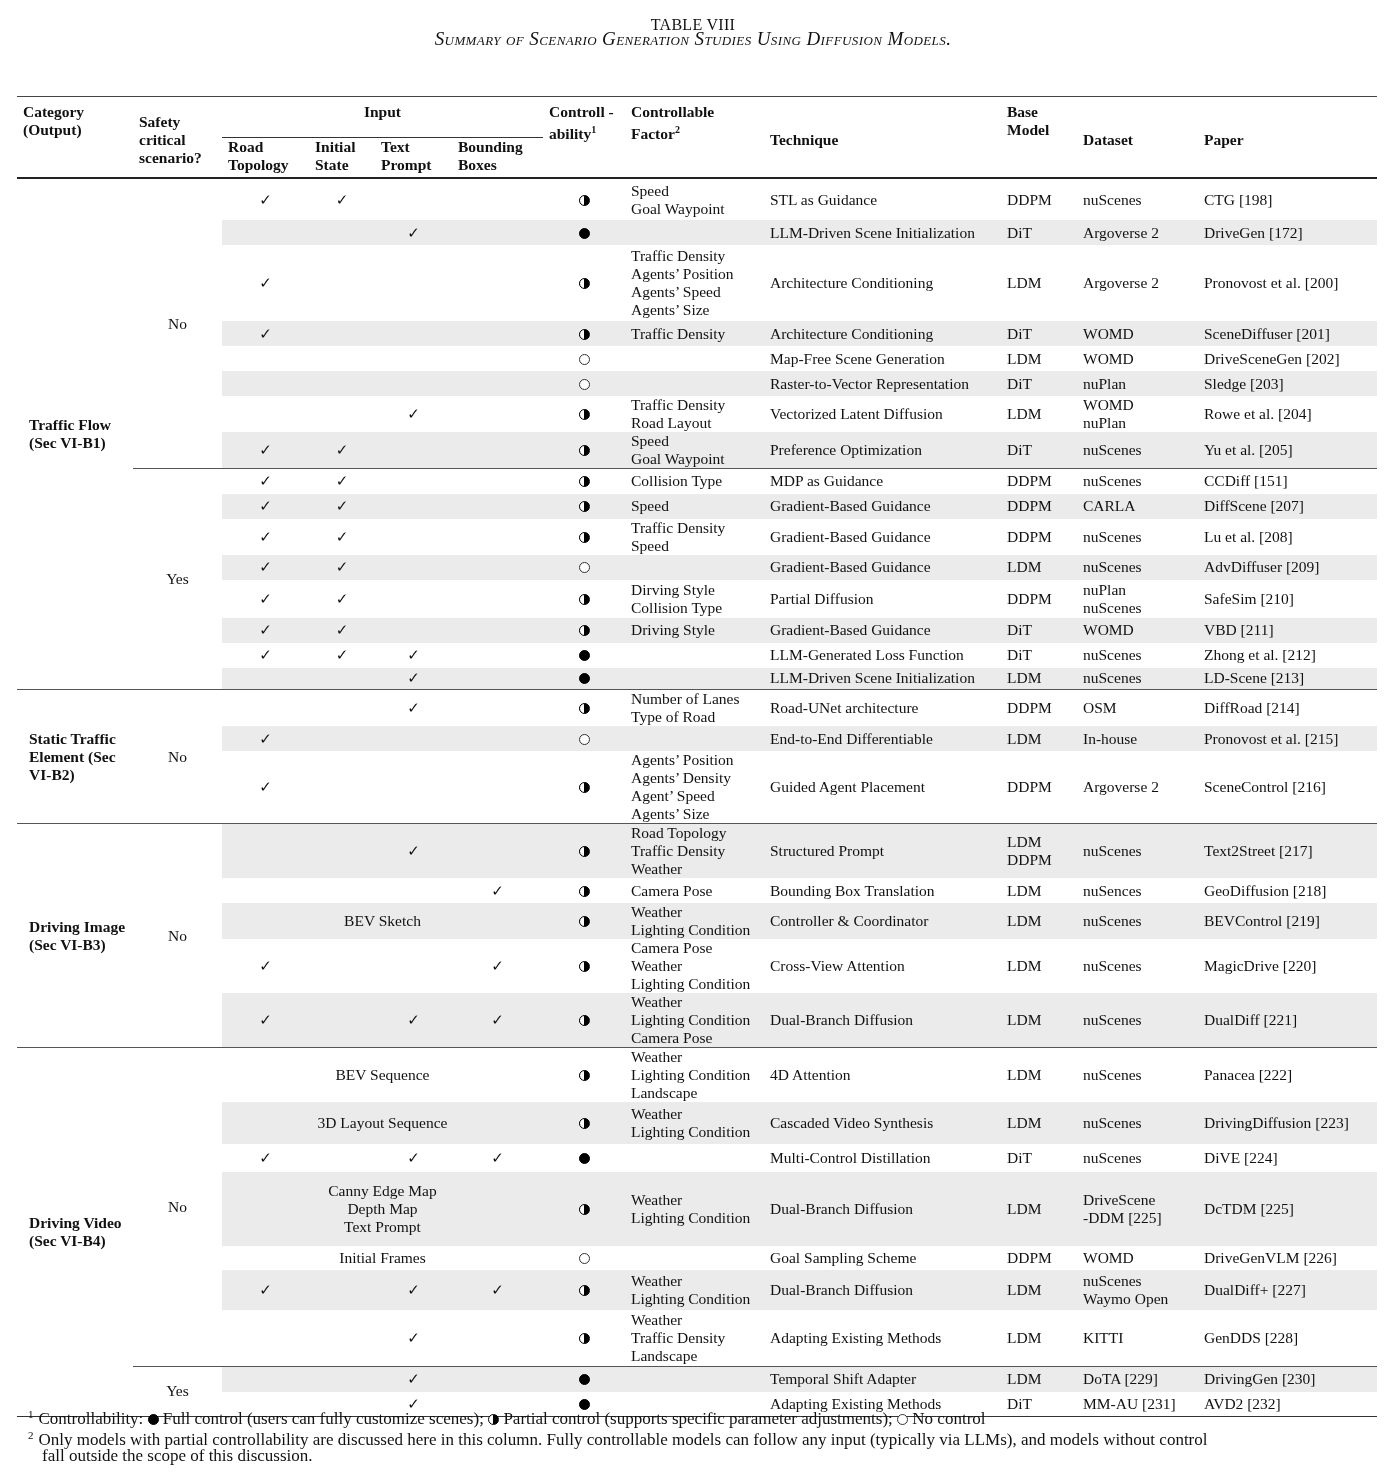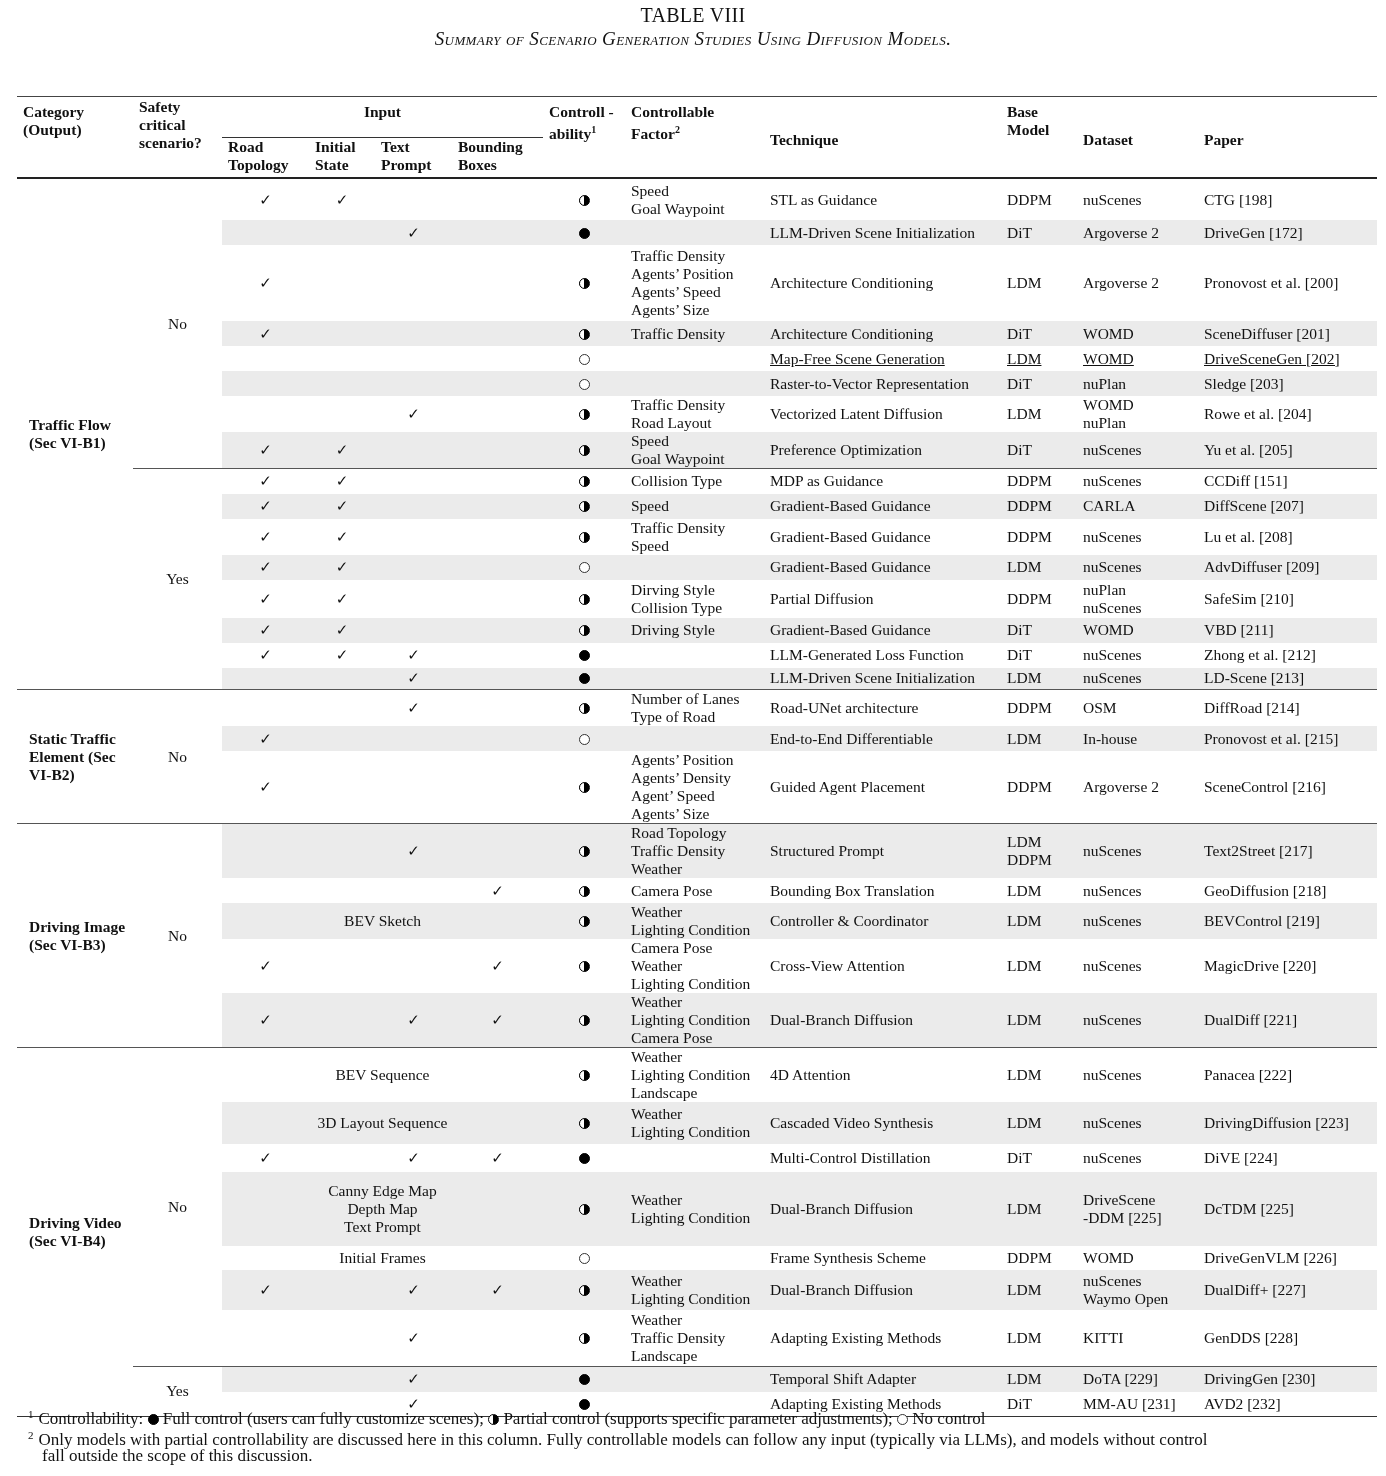--- a/index.html
+++ b/index.html
@@ -1,21 +1,21 @@
 <!DOCTYPE html>
 <html><head>
 <meta charset="utf-8">
 <style>
   html, body { margin: 0; padding: 0; background: #ffffff; }
   body {
     width: 1386px; height: 1476px; position: relative; overflow: hidden;
     font-family: "Liberation Serif", "DejaVu Serif", serif; color: #111;
   }
   .caption { position: absolute; left: 0; width: 1386px; text-align: center; }
-  .cap1 { top: 4px; font-size: 20px; letter-spacing: 0.3px; }
+  .cap1 { top: 16px; font-size: 16px; letter-spacing: 0.3px; }
   .cap2 { top: 28px; font-size: 19px; font-variant: small-caps; letter-spacing: 0.4px; font-style: italic; }
 
   table.main {
     position: absolute; left: 17px; top: 96px; width: 1360px;
     border-collapse: collapse; table-layout: fixed; font-size: 15.5px; line-height: 18px;
   }
   table.main col.c-cat { width: 116px; }
   table.main col.c-safe { width: 89px; }
   table.main col.c-road { width: 87px; }
   table.main col.c-init { width: 66px; }
@@ -80,21 +80,21 @@
     <col class="c-ctrl">
       <col class="c-fac">
       <col class="c-tech">
       <col class="c-base">
       <col class="c-data">
       <col class="c-paper">
   </colgroup>
   <thead>
     <tr class="h1">
       <th rowspan="2">Category (Output)</th>
-      <th rowspan="2" style="padding-top:1px">Safety critical scenario?</th>
+      <th rowspan="2" style="padding-top:16px">Safety critical scenario?</th>
       <th colspan="4" class="input-span">Input</th>
       <th rowspan="2"><span>Controll -ability</span><sup style="font-size:10px">1</sup></th>
       <th rowspan="2"><span>Controllable Factor</span><sup style="font-size:10px">2</sup></th>
       <th rowspan="2" class="mid">Technique</th>
       <th rowspan="2">Base Model</th>
       <th rowspan="2" class="mid">Dataset</th>
       <th rowspan="2" class="mid">Paper</th>
     </tr>
     <tr class="h2">
       <th>Road Topology</th>
@@ -173,21 +173,21 @@
         </td>
         <td class="s g">Architecture Conditioning</td>
         <td class="data s g">
           <div>DiT</div>
         </td>
         <td class="data s g">
           <div>WOMD</div>
         </td>
         <td class="s g">SceneDiffuser [201]</td>
       </tr>
-      <tr style="height: 25px; text-decoration: underline;">
+      <tr style="height: 25px;">
         <td class="chk s g"></td>
         <td class="chk s g"></td>
         <td class="chk s g"></td>
         <td class="chk s g"></td>
         <td class="ctrl s g"><span class="dot none"></span></td>
         <td class="fac s g"></td>
         <td class="s g">Map-Free Scene Generation</td>
         <td class="data s g">
           <div>LDM</div>
         </td>
@@ -625,21 +625,21 @@
           <div>-DDM [225]</div>
         </td>
         <td class="s g">DcTDM [225]</td>
       </tr>
       <tr style="height: 24px;">
         <td class="span-in s g" colspan="4">
           <div>Initial Frames</div>
         </td>
         <td class="ctrl s g"><span class="dot none"></span></td>
         <td class="fac s g"></td>
-        <td class="s g">Frame Synthesis Scheme</td>
+        <td class="s g">Goal Sampling Scheme</td>
         <td class="data s g">
           <div>DDPM</div>
         </td>
         <td class="data s g">
           <div>WOMD</div>
         </td>
         <td class="s g">DriveGenVLM [226]</td>
       </tr>
       <tr class="shade" style="height: 40px;">
         <td class="chk s g"><span>✓</span></td>

